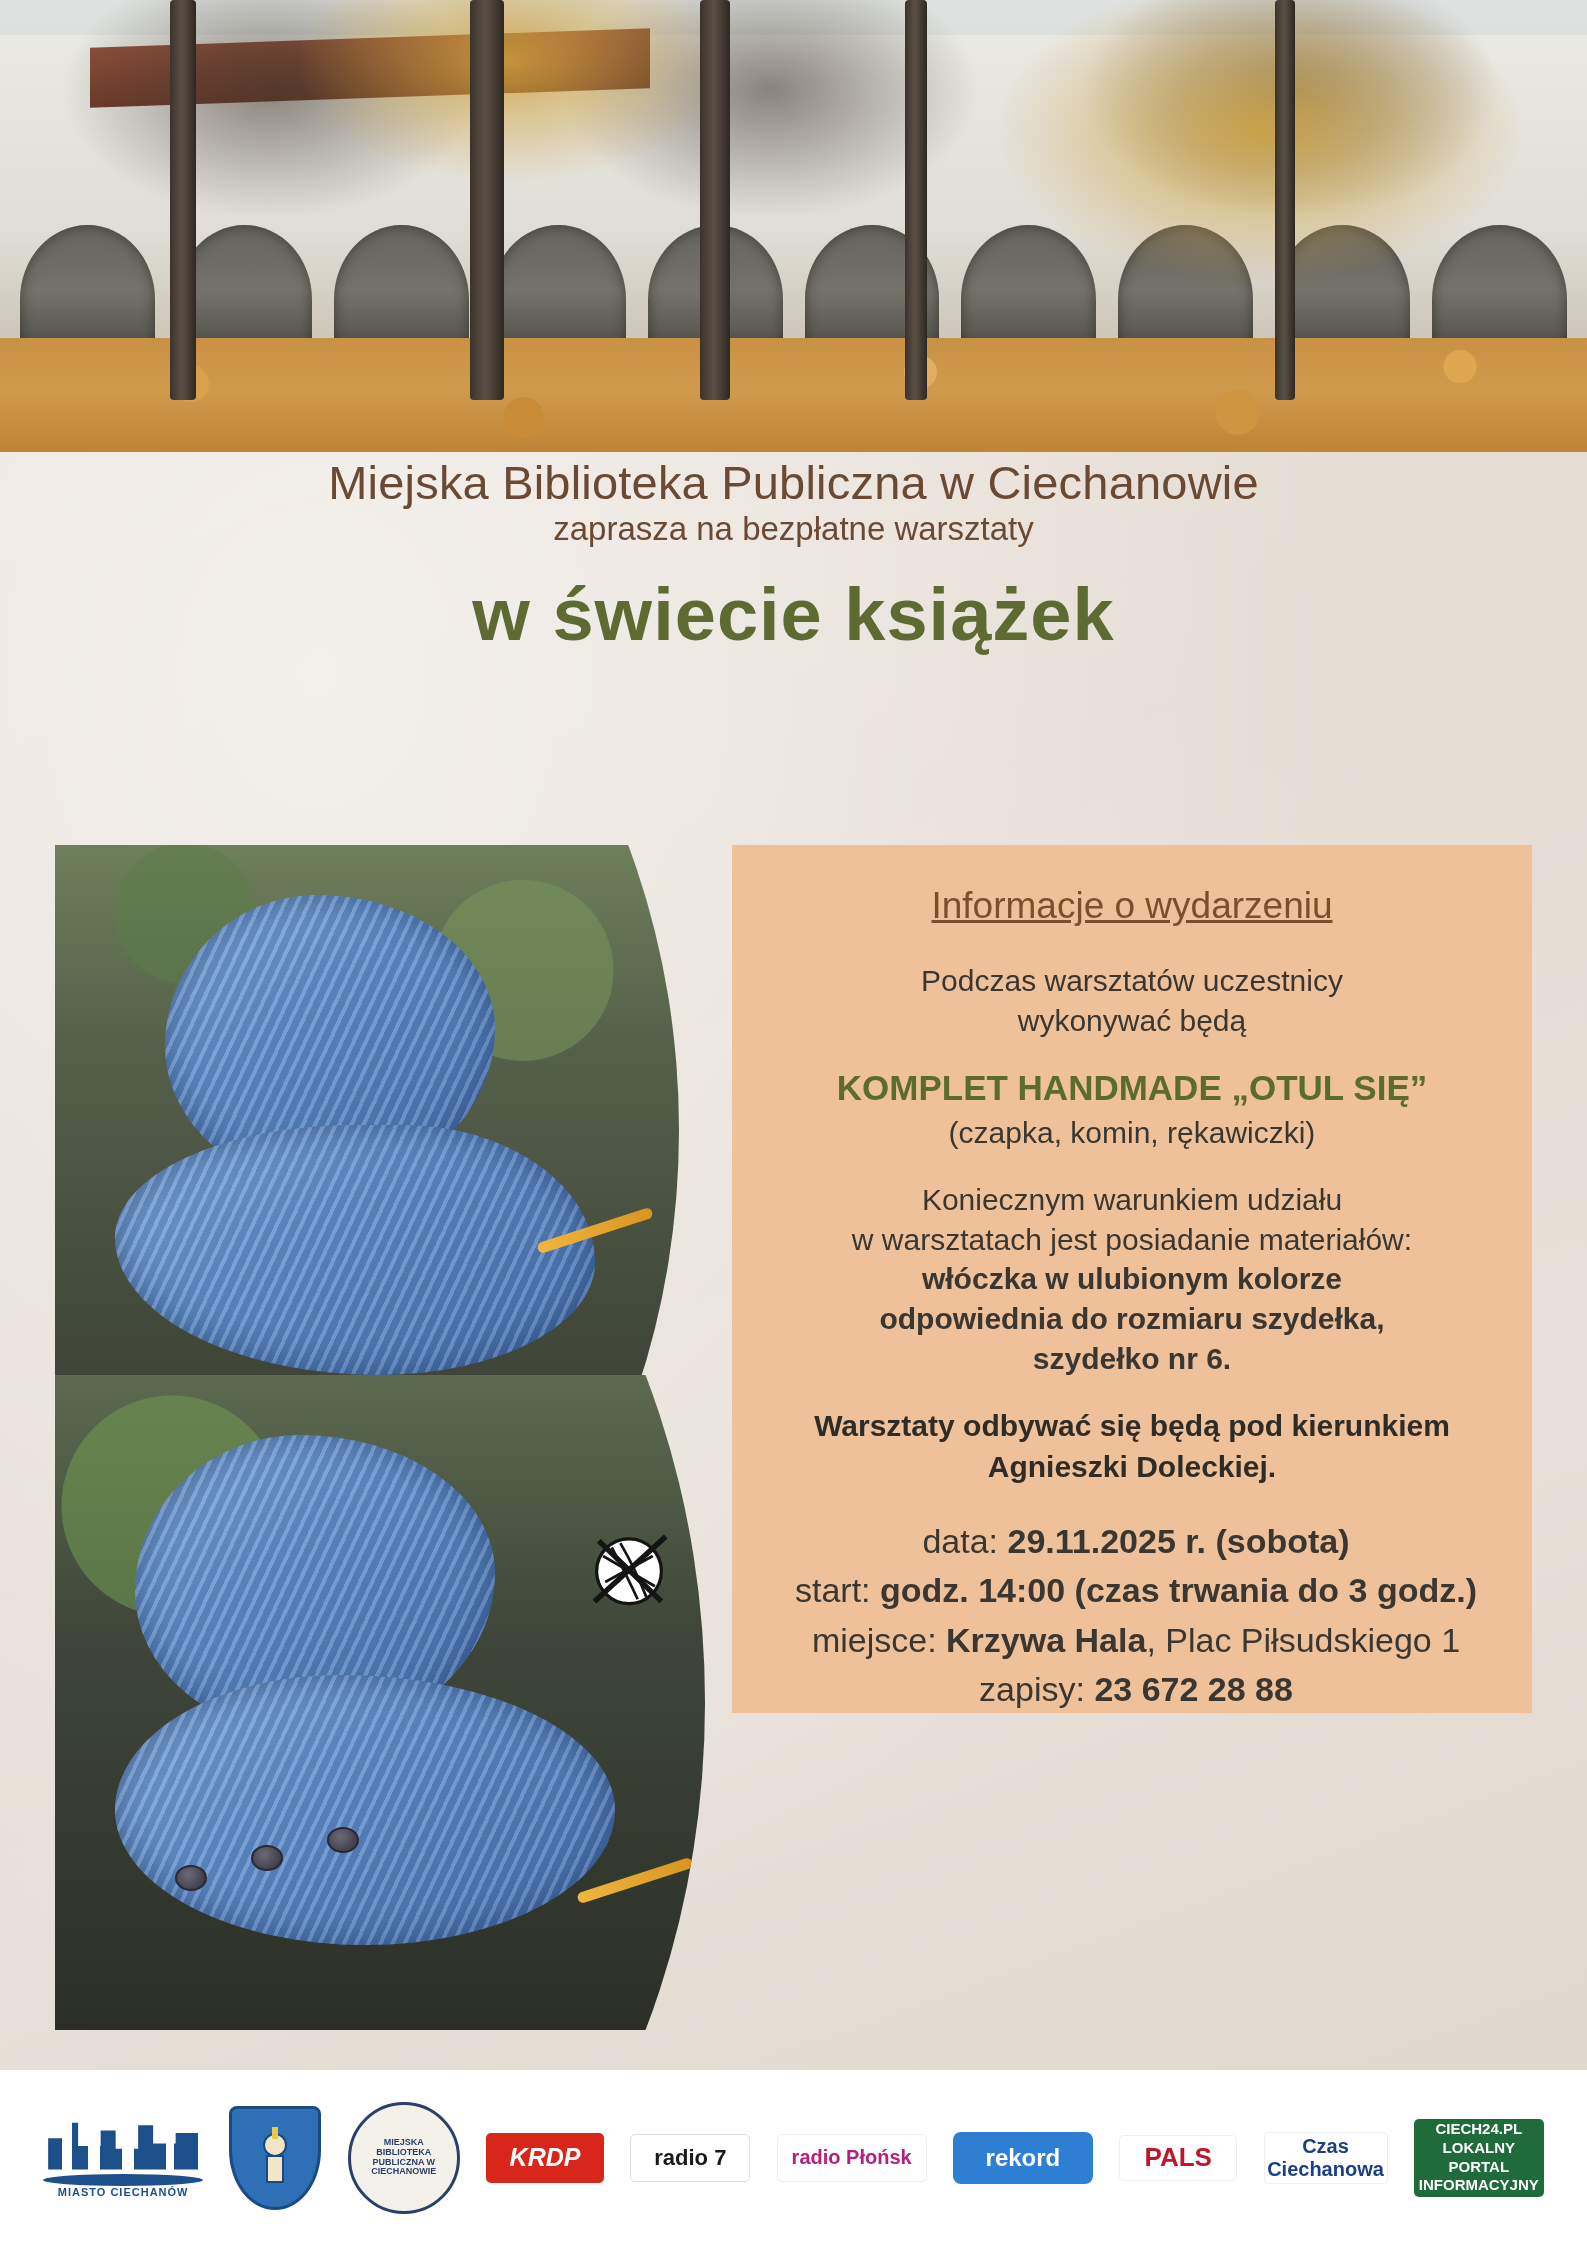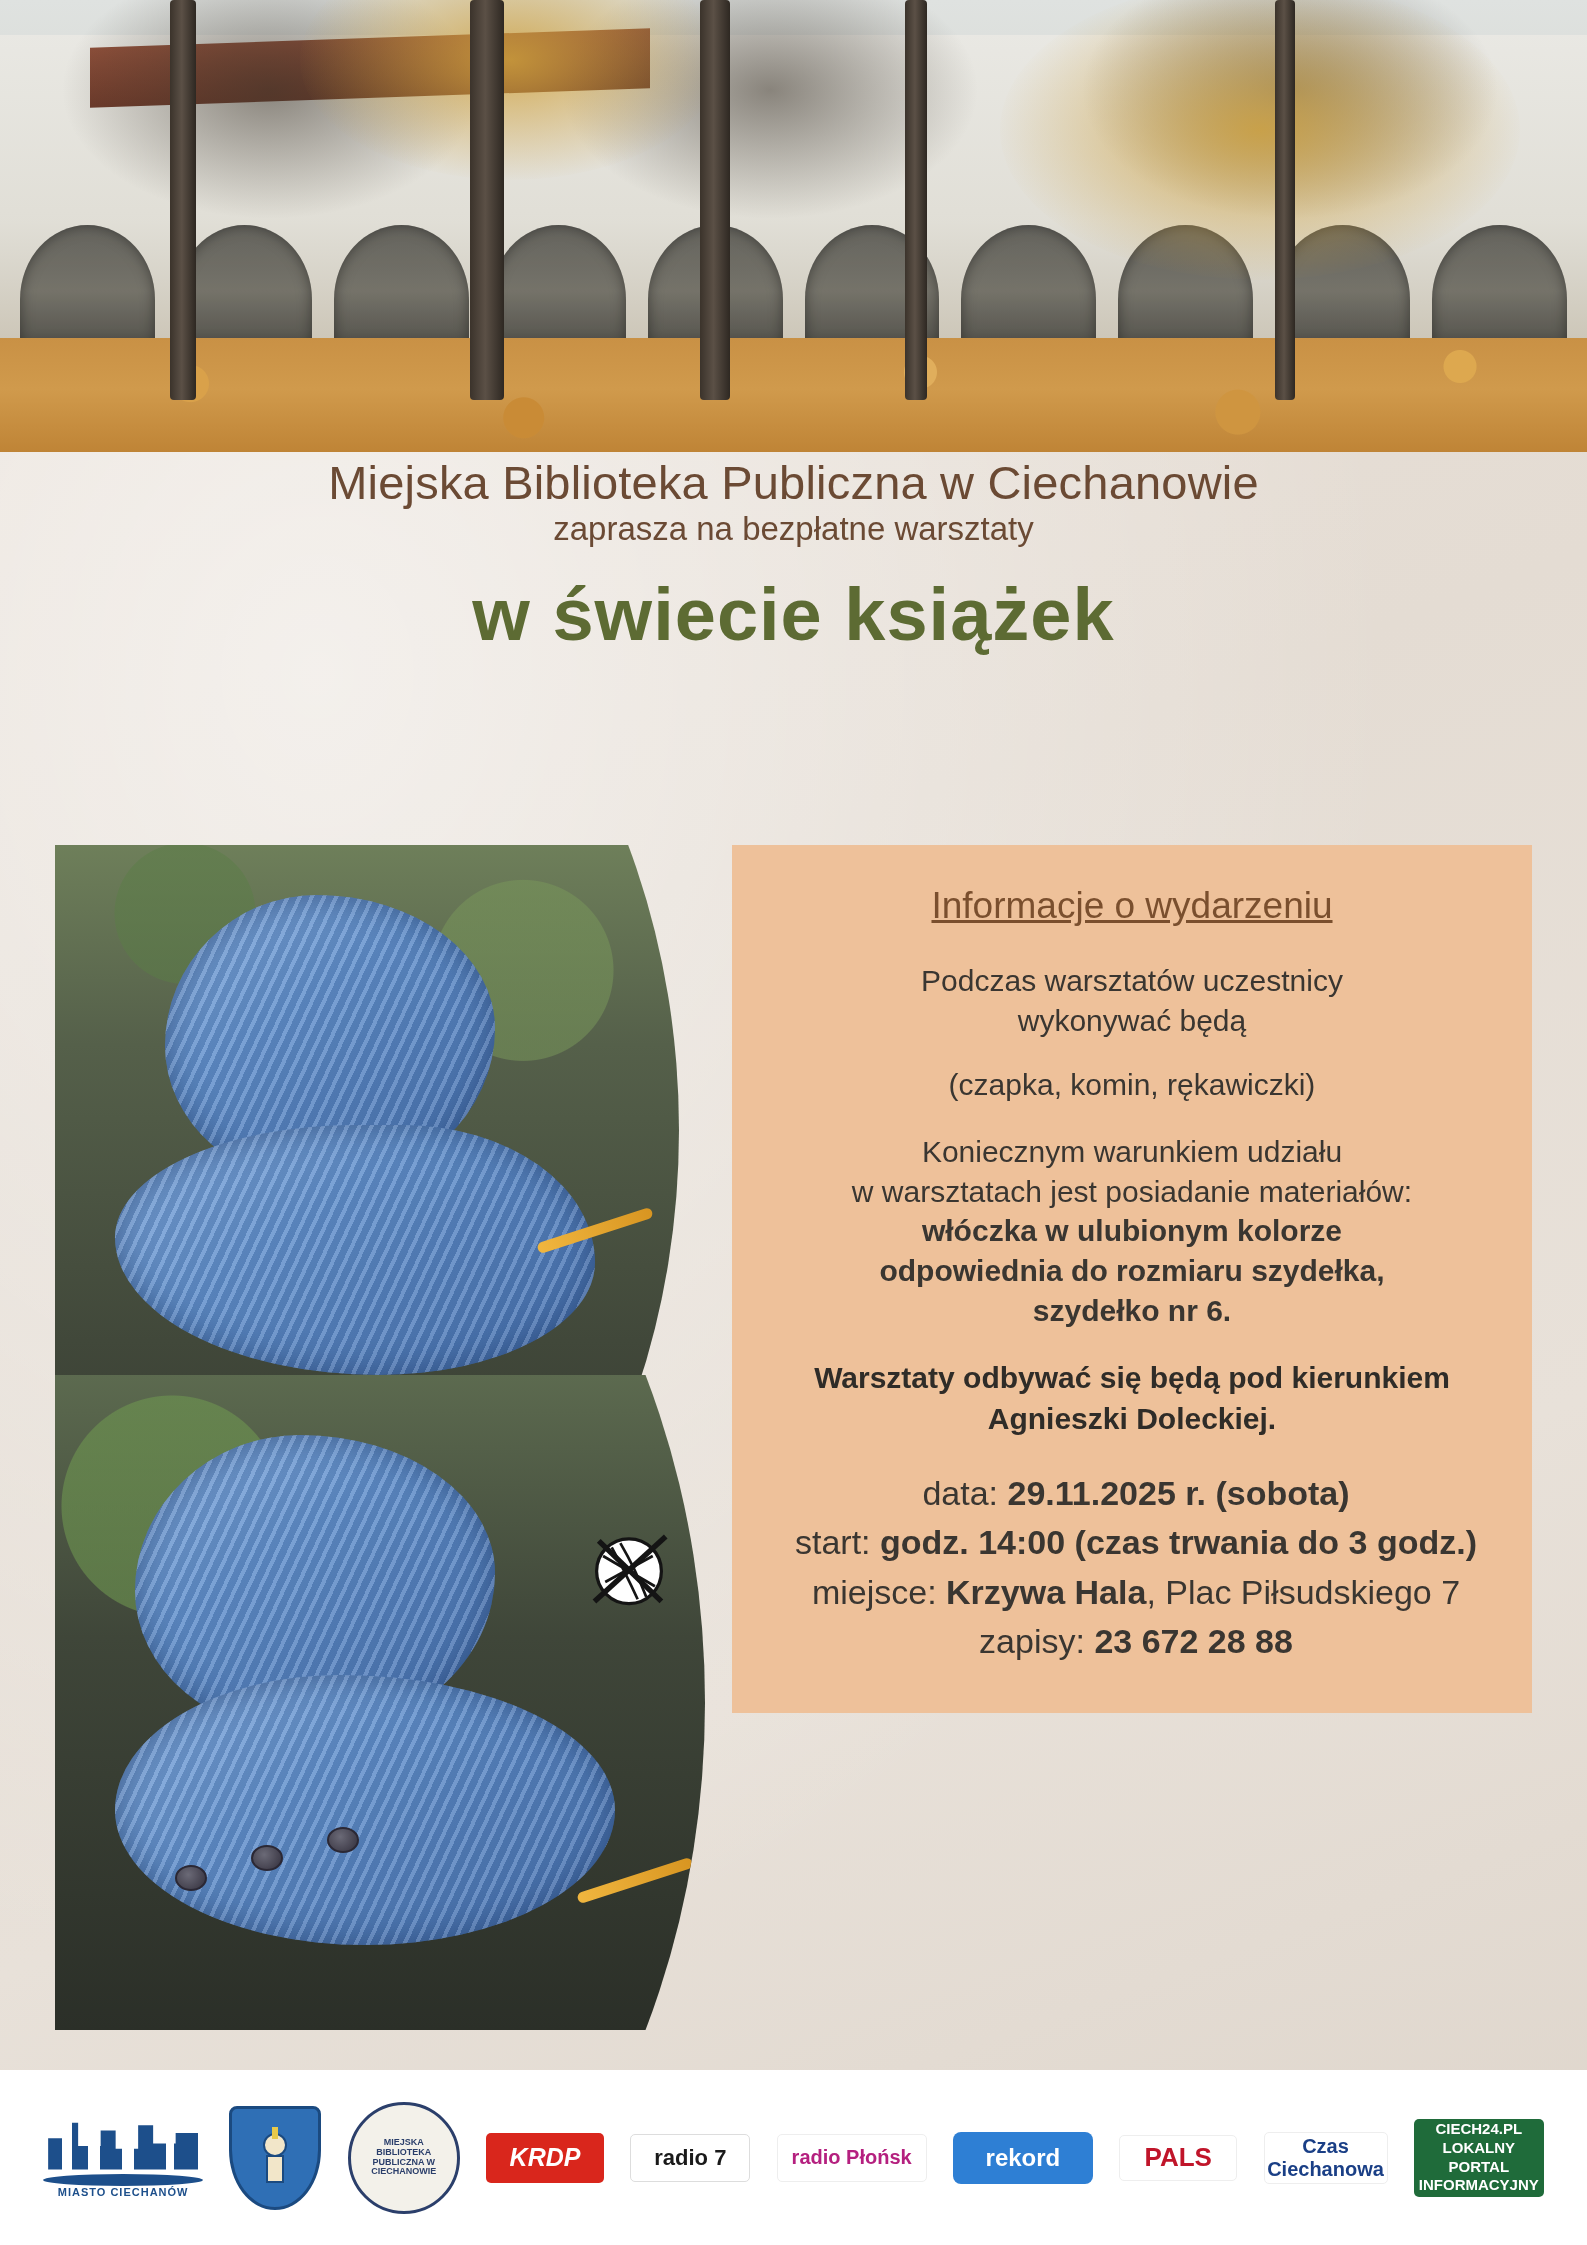--- a/index.html
+++ b/index.html
@@ -372,20 +372,21 @@
   </div>
 
   <div class="info-panel">
     <div class="info-title">Informacje o wydarzeniu</div>
 
     <div class="info-p">
       <div>Podczas warsztatów uczestnicy</div>
       <div>wykonywać będą</div>
     </div>
 
+    <div class="kit-title">KOMPLET HANDMADE „OTUL SIĘ”</div>
     <div class="kit-sub">(czapka, komin, rękawiczki)</div>
 
     <div class="info-p">
       <div>Koniecznym warunkiem udziału</div>
       <div>w warsztatach jest posiadanie materiałów:</div>
       <div class="info-strong">włóczka w ulubionym kolorze</div>
       <div class="info-strong">odpowiednia do rozmiaru szydełka,</div>
       <div class="info-strong">szydełko nr 6.</div>
     </div>
 
@@ -398,21 +399,21 @@
       <div>
         <span>data:</span>
         <b>29.11.2025 r. (sobota)</b>
       </div>
       <div>
         <span>start:</span>
         <b>godz. 14:00 (czas trwania do 3 godz.)</b>
       </div>
       <div>
         <span>miejsce:</span>
-        <b>Krzywa Hala</b><span>, Plac Piłsudskiego 7</span>
+        <b>Krzywa Hala</b><span>, Plac Piłsudskiego 1</span>
       </div>
       <div>
         <span>zapisy:</span>
         <b>23 672 28 88</b>
       </div>
     </div>
   </div>
 
   <div class="footer">
     <div class="logo logo-city">

